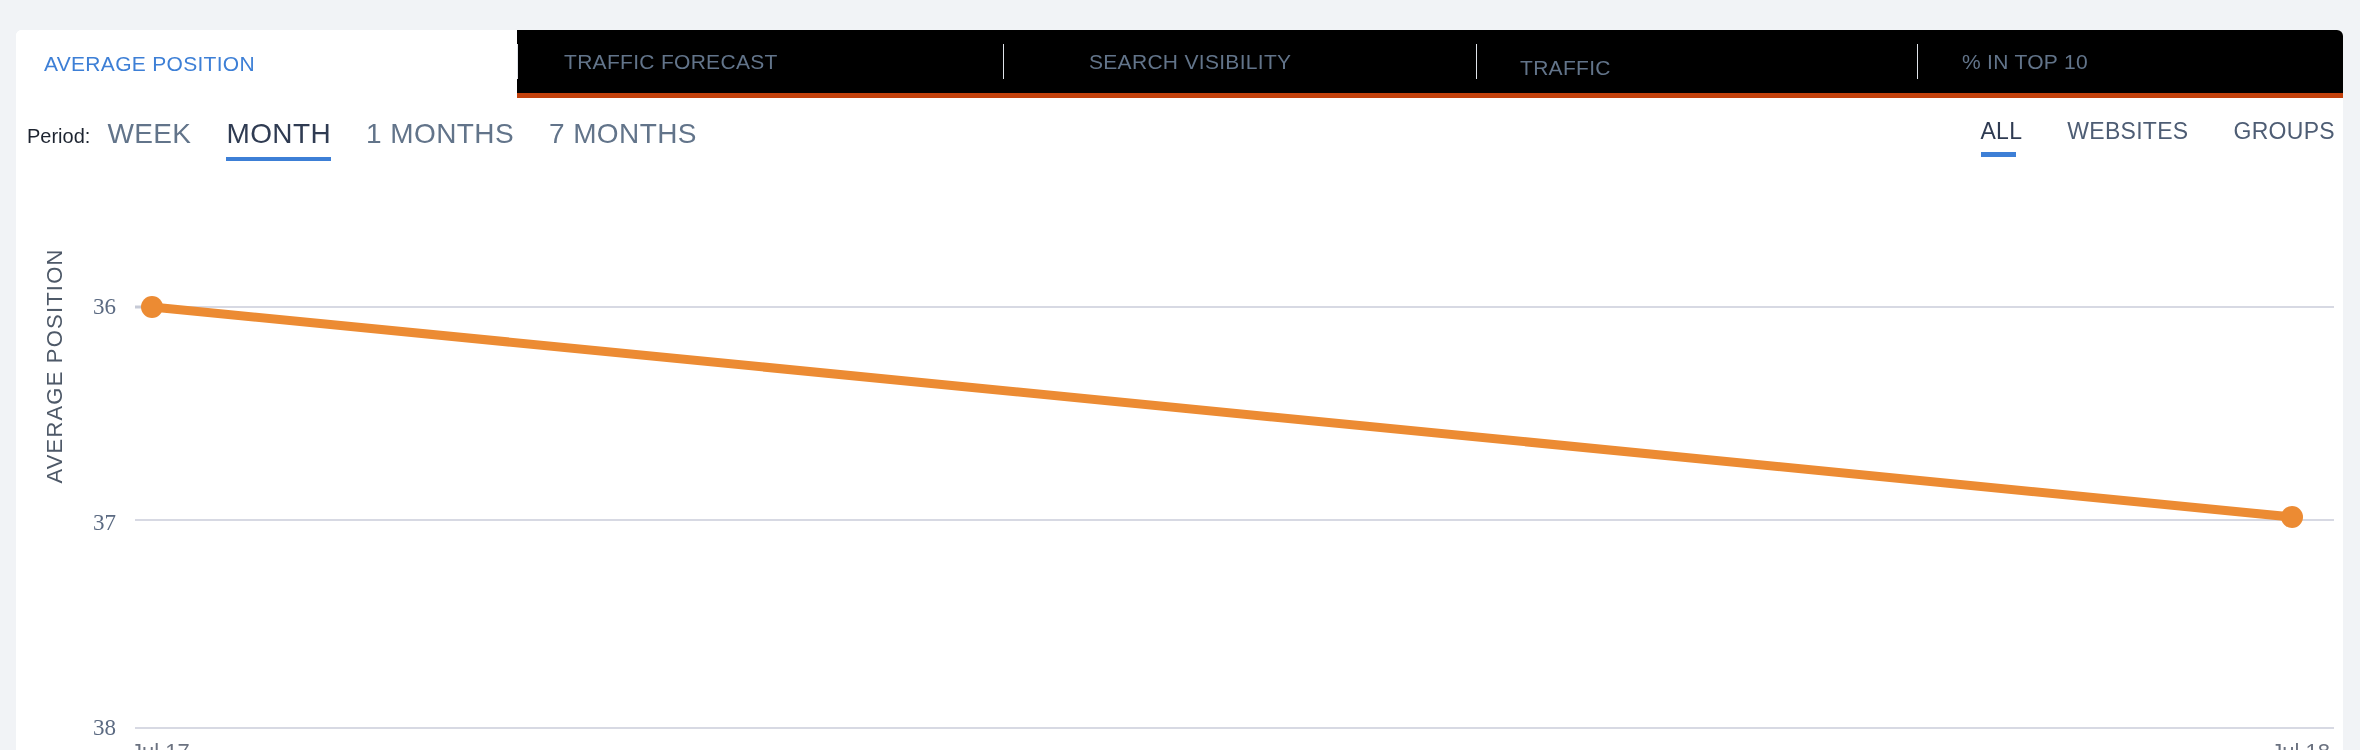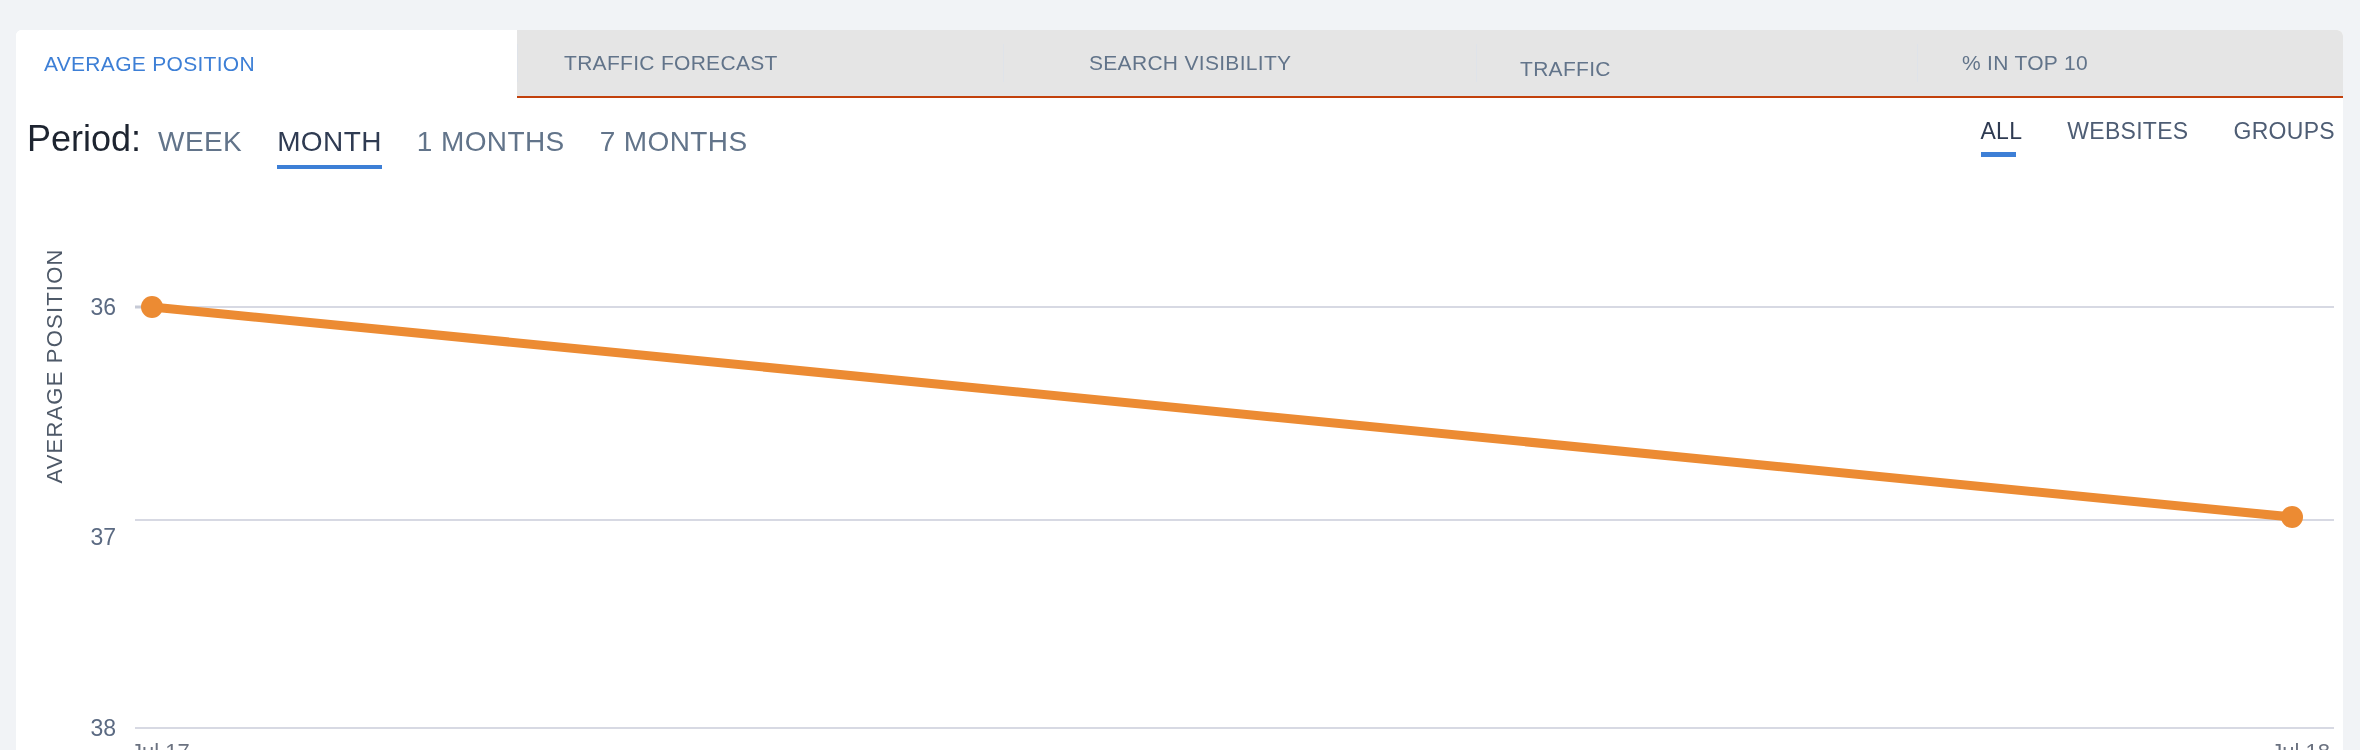--- a/index.html
+++ b/index.html
@@ -39,22 +39,22 @@
     height: 68px;
     display: flex;
     align-items: stretch;
     background: #ffffff;
   }
 
   .tab {
     position: relative;
     display: flex;
     align-items: center;
-    background: #e5e5e5;
-    border-bottom: 2px solid #c2410c;
+    background: #000000;
+    border-bottom: 5px solid #c2410c;
     cursor: pointer;
     flex: 0 0 auto;
   }
 
   .tab .tab-label {
     font-size: 21px;
     letter-spacing: 0.3px;
     color: #62748a;
     white-space: nowrap;
     font-family: "Liberation Sans", sans-serif;
@@ -106,21 +106,21 @@
 
   .period-group {
     position: absolute;
     left: 11px;
     top: 20px;
     display: flex;
     align-items: baseline;
   }
 
   .period-label {
-    font-size: 36px;
+    font-size: 20px;
     color: #1d2430;
     margin-right: 17px;
     white-space: nowrap;
   }
 
   .period-opt {
     position: relative;
     font-size: 28px;
     letter-spacing: 0.4px;
     color: #62748a;
@@ -191,20 +191,21 @@
     display: block;
   }
 
   .ytick {
     position: absolute;
     text-align: right;
     width: 70px;
     font-size: 23px;
     color: #5b6a82;
     transform: translateY(-50%);
+    font-family: Liberation Serif, serif;
   }
 
   .xtick {
     position: absolute;
     font-size: 22px;
     color: #6b7280;
     white-space: nowrap;
   }
 
   .yaxis-title {
@@ -265,21 +266,21 @@
       <span class="scope-opt">GROUPS</span>
     </div>
 
   </div>
 
   <div class="chart-area">
 
     <div class="yaxis-title">AVERAGE POSITION</div>
 
     <div class="ytick" style="left:30px; top:134px;">36</div>
-    <div class="ytick" style="left:30px; top:364px;">37</div>
+    <div class="ytick" style="left:30px; top:350px;">37</div>
     <div class="ytick" style="left:30px; top:555px;">38</div>
 
     <svg class="chart-svg" viewBox="0 0 2327 617" preserveAspectRatio="none">
 
       <line x1="119" y1="134" x2="2318" y2="134" stroke="#d7d9e3" stroke-width="2"></line>
       <line x1="119" y1="347" x2="2318" y2="347" stroke="#d7d9e3" stroke-width="2"></line>
       <line x1="119" y1="555" x2="2318" y2="555" stroke="#d7d9e3" stroke-width="2"></line>
 
       <line x1="119" y1="134" x2="133" y2="134" stroke="#c6cad6" stroke-width="3"></line>
 

